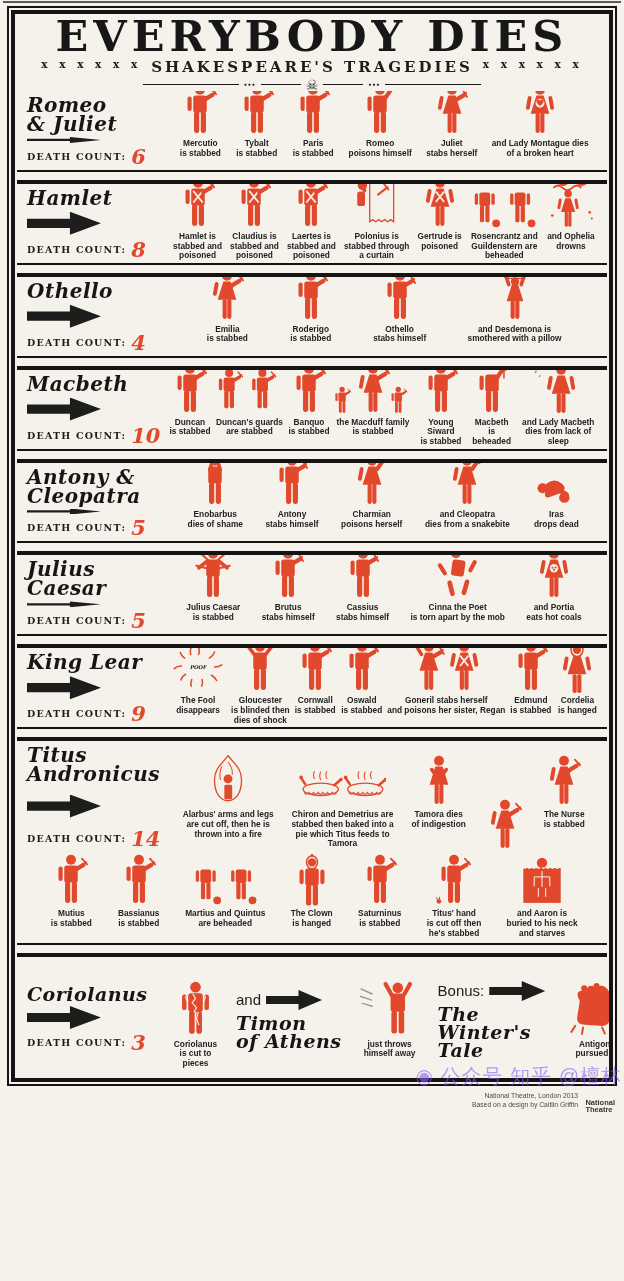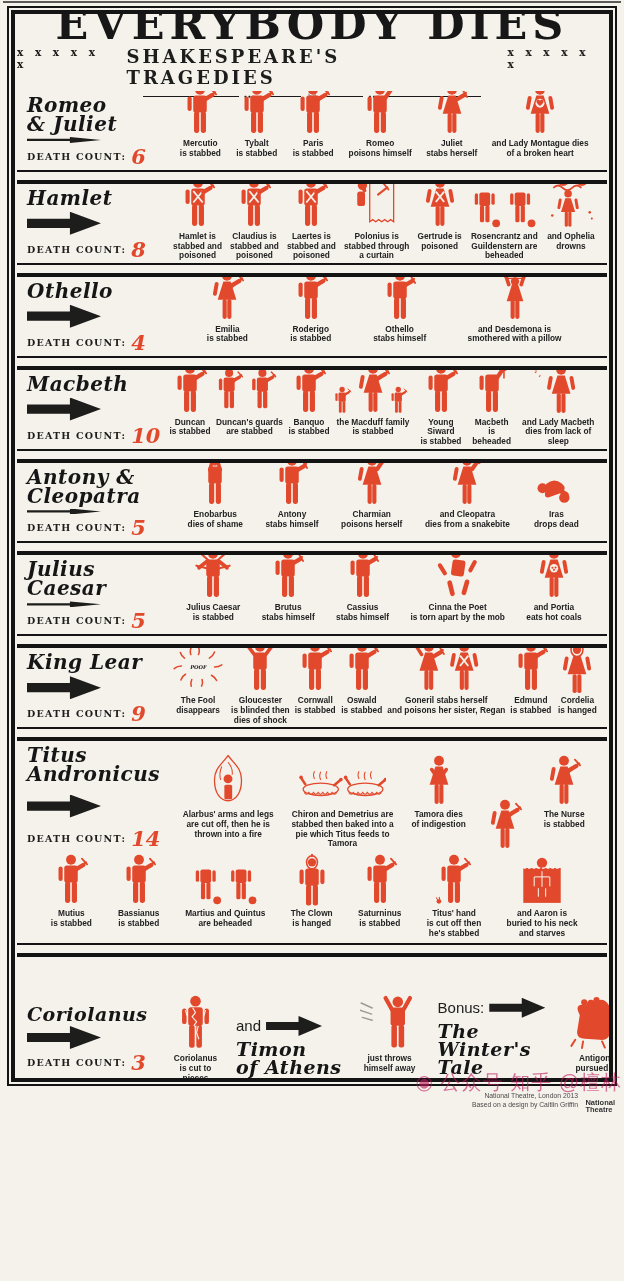--- a/index.html
+++ b/index.html
@@ -5,21 +5,21 @@
   html,body{margin:0;padding:0;}
   body{width:624px;height:1281px;background:#f5f2ec;font-family:"Liberation Sans",sans-serif;overflow:hidden;}
   .poster{position:relative;width:624px;height:1113px;background:#f5f2ec;color:#1d1d1b;}
   .toprule{position:absolute;top:1px;left:3px;right:3px;height:2px;background:#1a1a1a;opacity:.7;}
   .frame{position:absolute;left:7px;right:7px;top:6px;bottom:27px;border:2.5px solid #141414;padding:2px;}
   .frame-inner{border:4.5px solid #141414;height:100%;box-sizing:border-box;display:flex;flex-direction:column;overflow:hidden;padding:0 2px;}
 
   header{flex:none;height:74px;display:flex;flex-direction:column;align-items:center;justify-content:center;gap:1px;padding-top:3px;}
   h1{margin:0;font-family:"DejaVu Serif",serif;font-weight:900;font-size:43px;line-height:.95;letter-spacing:5px;color:#171717;}
   .subtitle-row{display:flex;align-items:flex-start;gap:10px;}
-  .subtitle{font-family:"DejaVu Serif",serif;font-weight:bold;font-size:18px;letter-spacing:3px;}
+  .subtitle{font-family:"DejaVu Serif",serif;font-weight:bold;font-size:15px;letter-spacing:3px;}
   .decor{font-family:"DejaVu Serif",serif;font-weight:bold;font-size:10.5px;letter-spacing:4px;}
   .skull-divider{display:flex;align-items:center;gap:5px;margin-top:1px;}
   .rule{width:96px;border-top:1.5px solid #1a1a1a;}
   .rule.short{width:40px;}
   .dots{font-size:5px;letter-spacing:1px;line-height:1;}
   .skull{font-size:14px;line-height:1;}
 
   .divider{flex:none;height:8px;border-top:2px solid #141414;border-bottom:4px solid #141414;}
 
   .section{display:flex;flex-direction:column;flex:1;min-height:0;overflow:hidden;padding:2px 6px 0 10px;}
@@ -33,32 +33,32 @@
   .count-label{font-family:"DejaVu Serif",serif;font-weight:bold;font-size:9.5px;letter-spacing:1.2px;}
   .count-num{font-family:"DejaVu Serif",serif;font-weight:bold;font-style:italic;font-size:21px;color:#e2492c;margin-left:5px;line-height:1;}
 
   .victims-row{flex:1;display:flex;justify-content:space-evenly;align-items:flex-end;min-width:0;padding-bottom:1px;}
   .victims-row.row2{flex:none;padding:2px 0 4px 0;}
   .victim{display:flex;flex-direction:column;align-items:center;justify-content:space-between;padding:0 2px;}
   .fig{display:flex;align-items:flex-end;justify-content:center;}
   .caption{font-size:8.3px;font-weight:bold;text-align:center;white-space:pre-line;line-height:1.18;margin-top:3px;height:30px;color:#222;}
   .tall-cap .caption{height:41px;}
 
-  .finale{flex:none;height:114px;display:flex;align-items:flex-end;padding:5px 8px 2px 10px;gap:16px;}
+  .finale{flex:none;height:114px;display:flex;align-items:center;padding:5px 8px 2px 10px;gap:16px;}
   .finale .left-col{width:128px;}
   .finale .play-title{font-size:19px;}
   .fin-col{display:flex;flex-direction:column;justify-content:flex-start;padding-top:2px;flex:none;}
   .fin-top{display:flex;align-items:center;gap:5px;margin-bottom:4px;}
   .and-label{font-size:15px;font-weight:normal;}
   .finale .victim{justify-content:flex-start;padding-top:4px;}
   .finale .caption{height:22px;}
 
   .credits{position:absolute;right:46px;bottom:3px;text-align:right;font-size:6.8px;line-height:1.4;color:#4a4a4a;}
   .nt-logo{position:absolute;right:9px;bottom:0;font-size:7.5px;font-weight:bold;line-height:.95;color:#333;}
-  .watermark{position:absolute;right:2px;bottom:17px;font-size:20px;letter-spacing:1px;color:#be185d;opacity:.6;white-space:nowrap;z-index:5;margin-top:37px;}
+  .watermark{position:absolute;right:2px;bottom:23px;font-size:20px;letter-spacing:1px;color:#8b5cf6;opacity:.6;white-space:nowrap;z-index:5;margin-top:37px;}
 </style>
 </head>
 <body>
 
 <div class="poster">
   <div class="toprule"></div>
   <div class="frame">
     <div class="frame-inner">
 
       <header>

